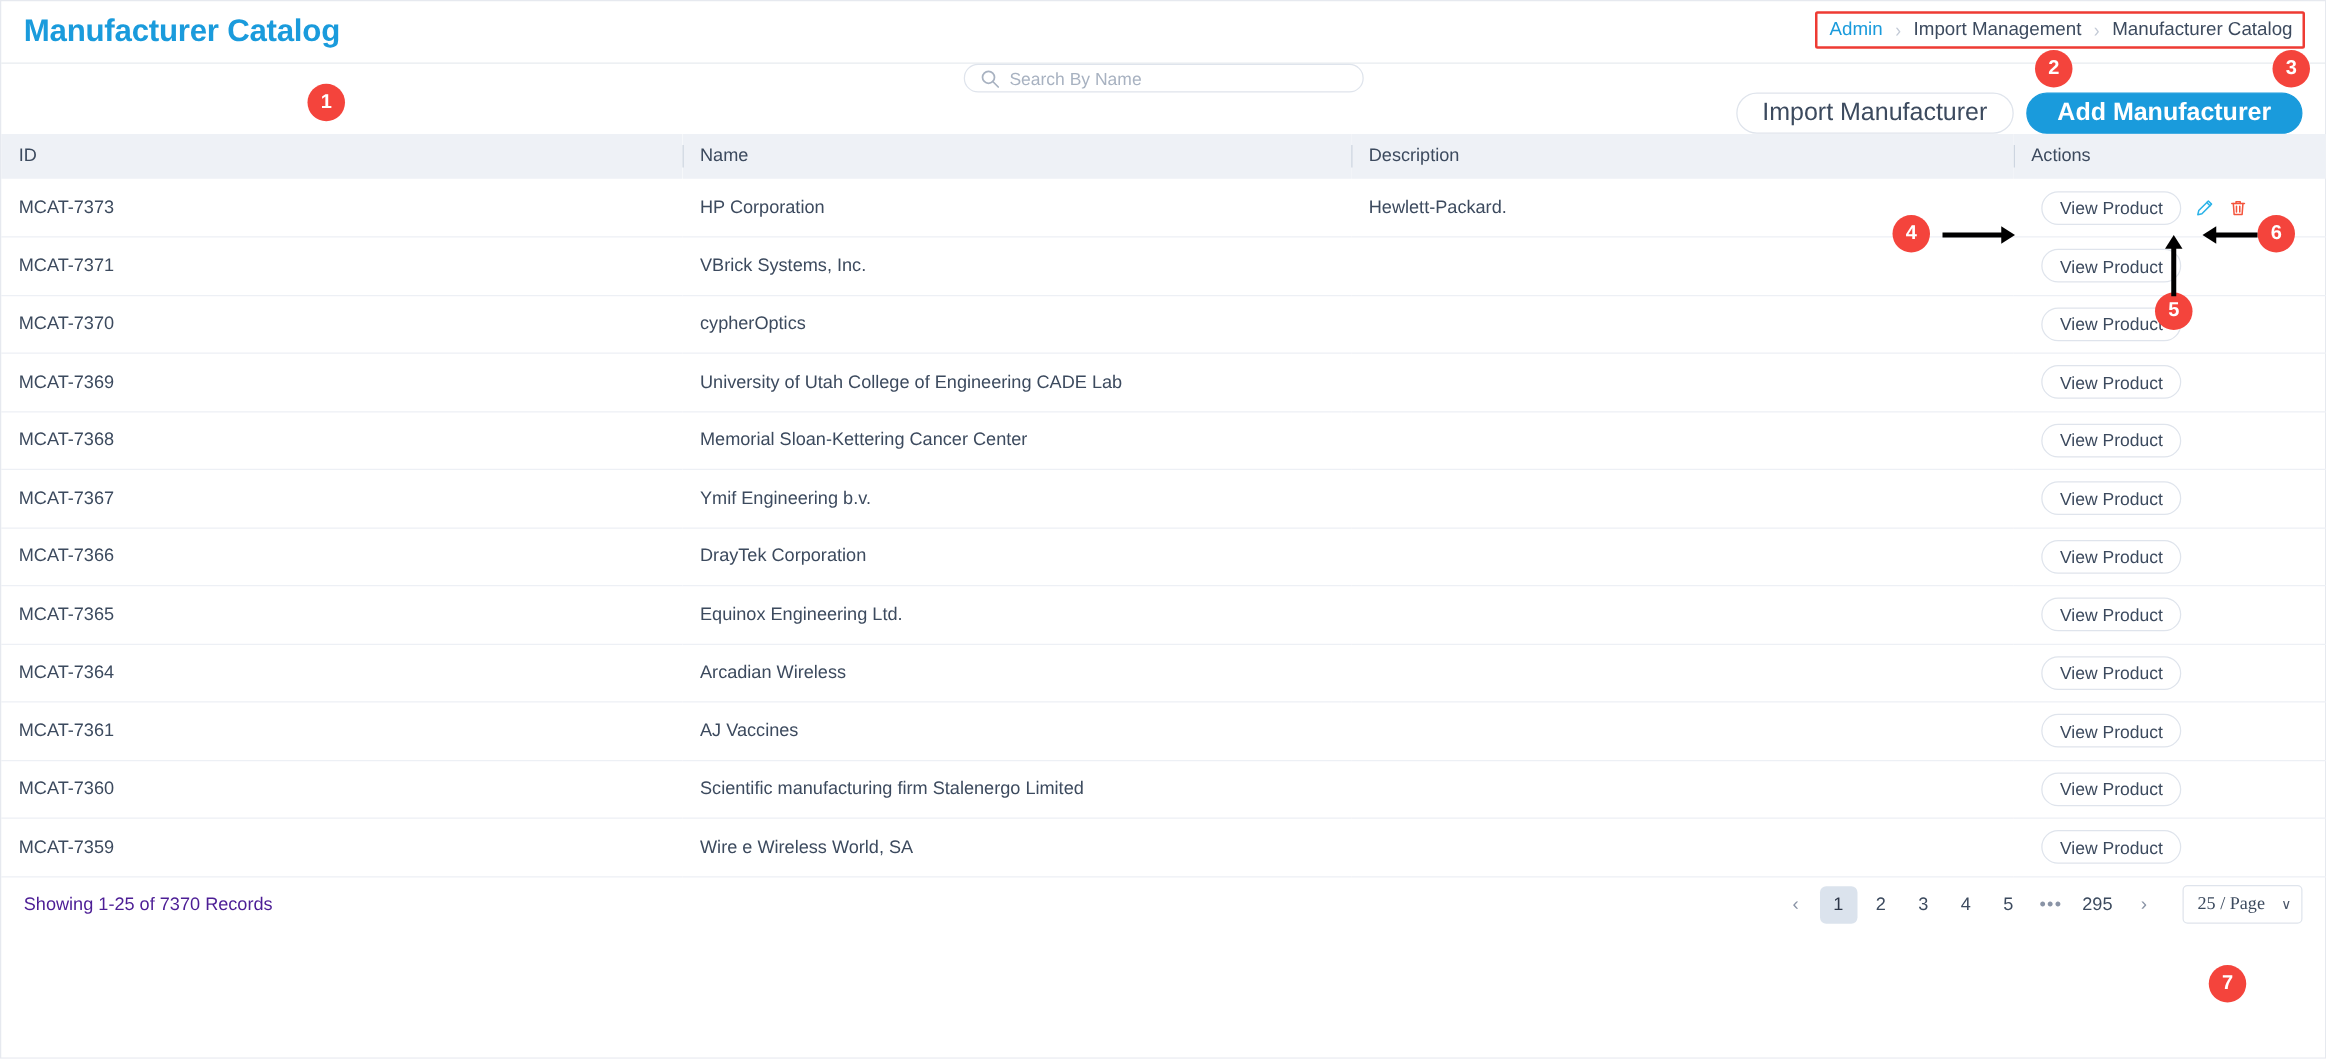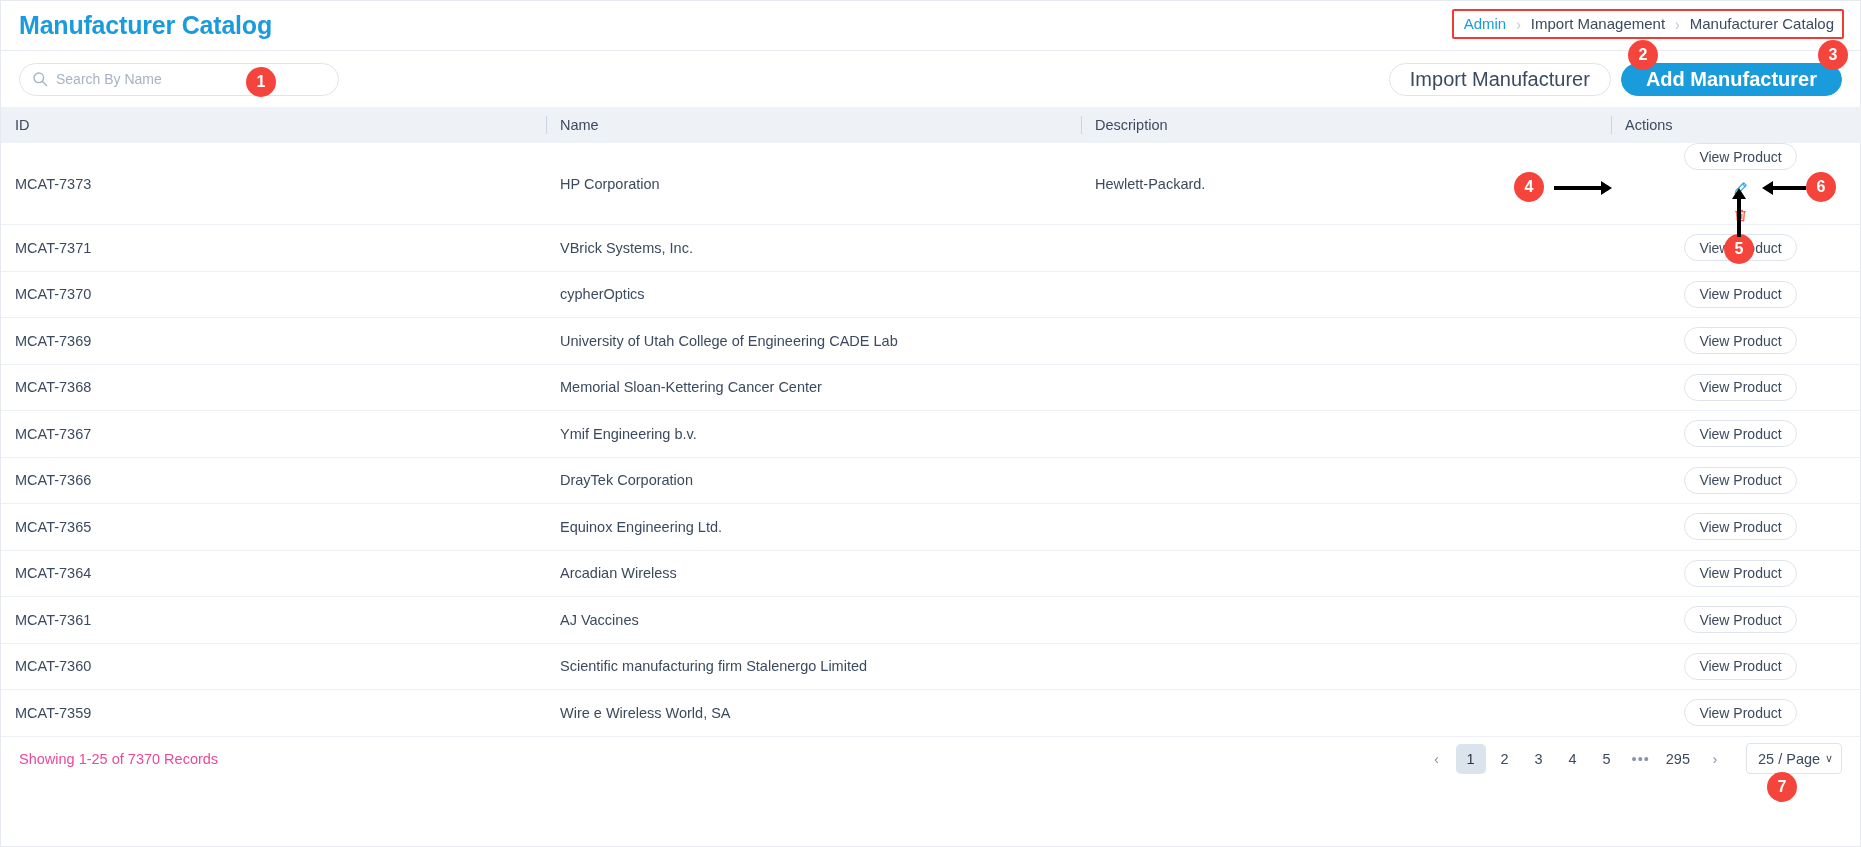--- a/index.html
+++ b/index.html
@@ -52,20 +52,21 @@
   }
   .crumb-current { color: #3c4a5e; }
 
   
   .toolbar {
     position: relative;
     height: 56px;
     display: flex;
     align-items: center;
     padding: 0 18px;
+    flex-direction: column;
   }
   .search-box {
     position: relative;
     width: 320px;
     height: 33px;
     border: 1px solid #dfe4ec;
     border-radius: 17px;
     display: flex;
     align-items: center;
     padding: 0 12px;
@@ -145,21 +146,20 @@
     overflow: hidden;
     text-overflow: ellipsis;
   }
   .td-id { padding-left: 28px; }
   .cell-actions {
     display: flex;
     align-items: center;
     justify-content: flex-start;
     gap: 9px;
     padding-left: 8px;
-    flex-direction: column;
   }
   .view-btn {
     border: 1px solid #dfe4ec;
     background: #fff;
     border-radius: 15px;
     height: 27px;
     padding: 0 14px;
     font-size: 14px;
     color: #3c4a5e;
     font-family: "Liberation Sans", sans-serif;
@@ -178,21 +178,21 @@
   }
 
   
   .footer {
     position: relative;
     height: 44px;
     display: flex;
     align-items: center;
     padding: 0 18px;
   }
-  .records-text { font-size: 14.5px; color: #ec4899; }
+  .records-text { font-size: 14.5px; color: #4c1d95; }
   .pager {
     margin-left: auto;
     display: flex;
     align-items: center;
     gap: 4px;
   }
   .pg {
     min-width: 30px; height: 30px;
     border-radius: 5px;
     display: inline-flex;
@@ -217,21 +217,21 @@
     min-width: 96px;
     display: inline-flex;
     align-items: center;
     justify-content: space-between;
     gap: 4px;
     padding: 0 8px 0 11px;
     font-size: 14.5px;
     color: #3c4a5e;
     background: #fff;
     cursor: pointer;
-    font-family: Liberation Sans, sans-serif;
+    font-family: Liberation Serif, serif;
   }
   .chev { font-size: 11px; color: #4a5568; }
 
   
   .overlay {
     position: absolute; inset: 0;
     pointer-events: none;
   }
   .marker {
     position: absolute;

